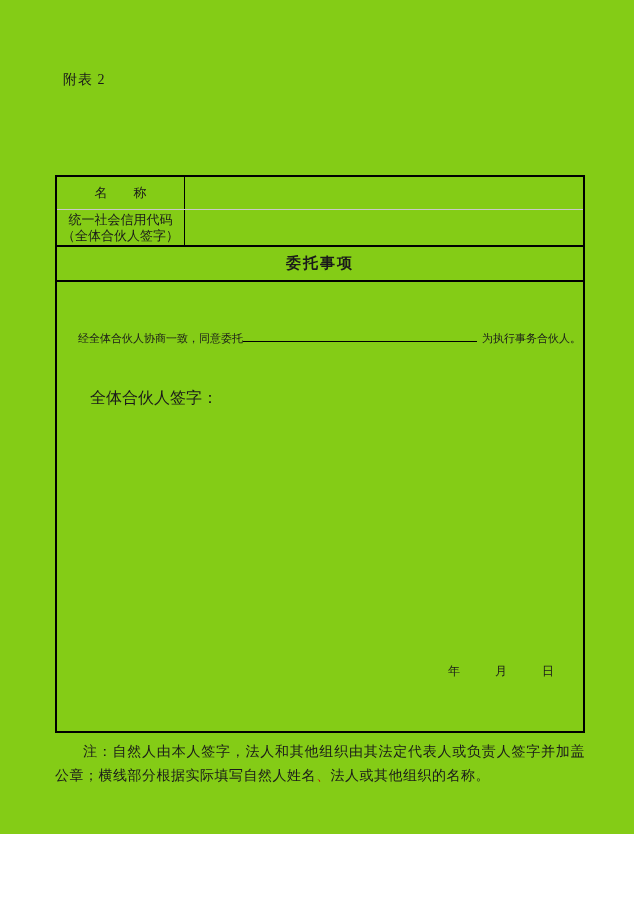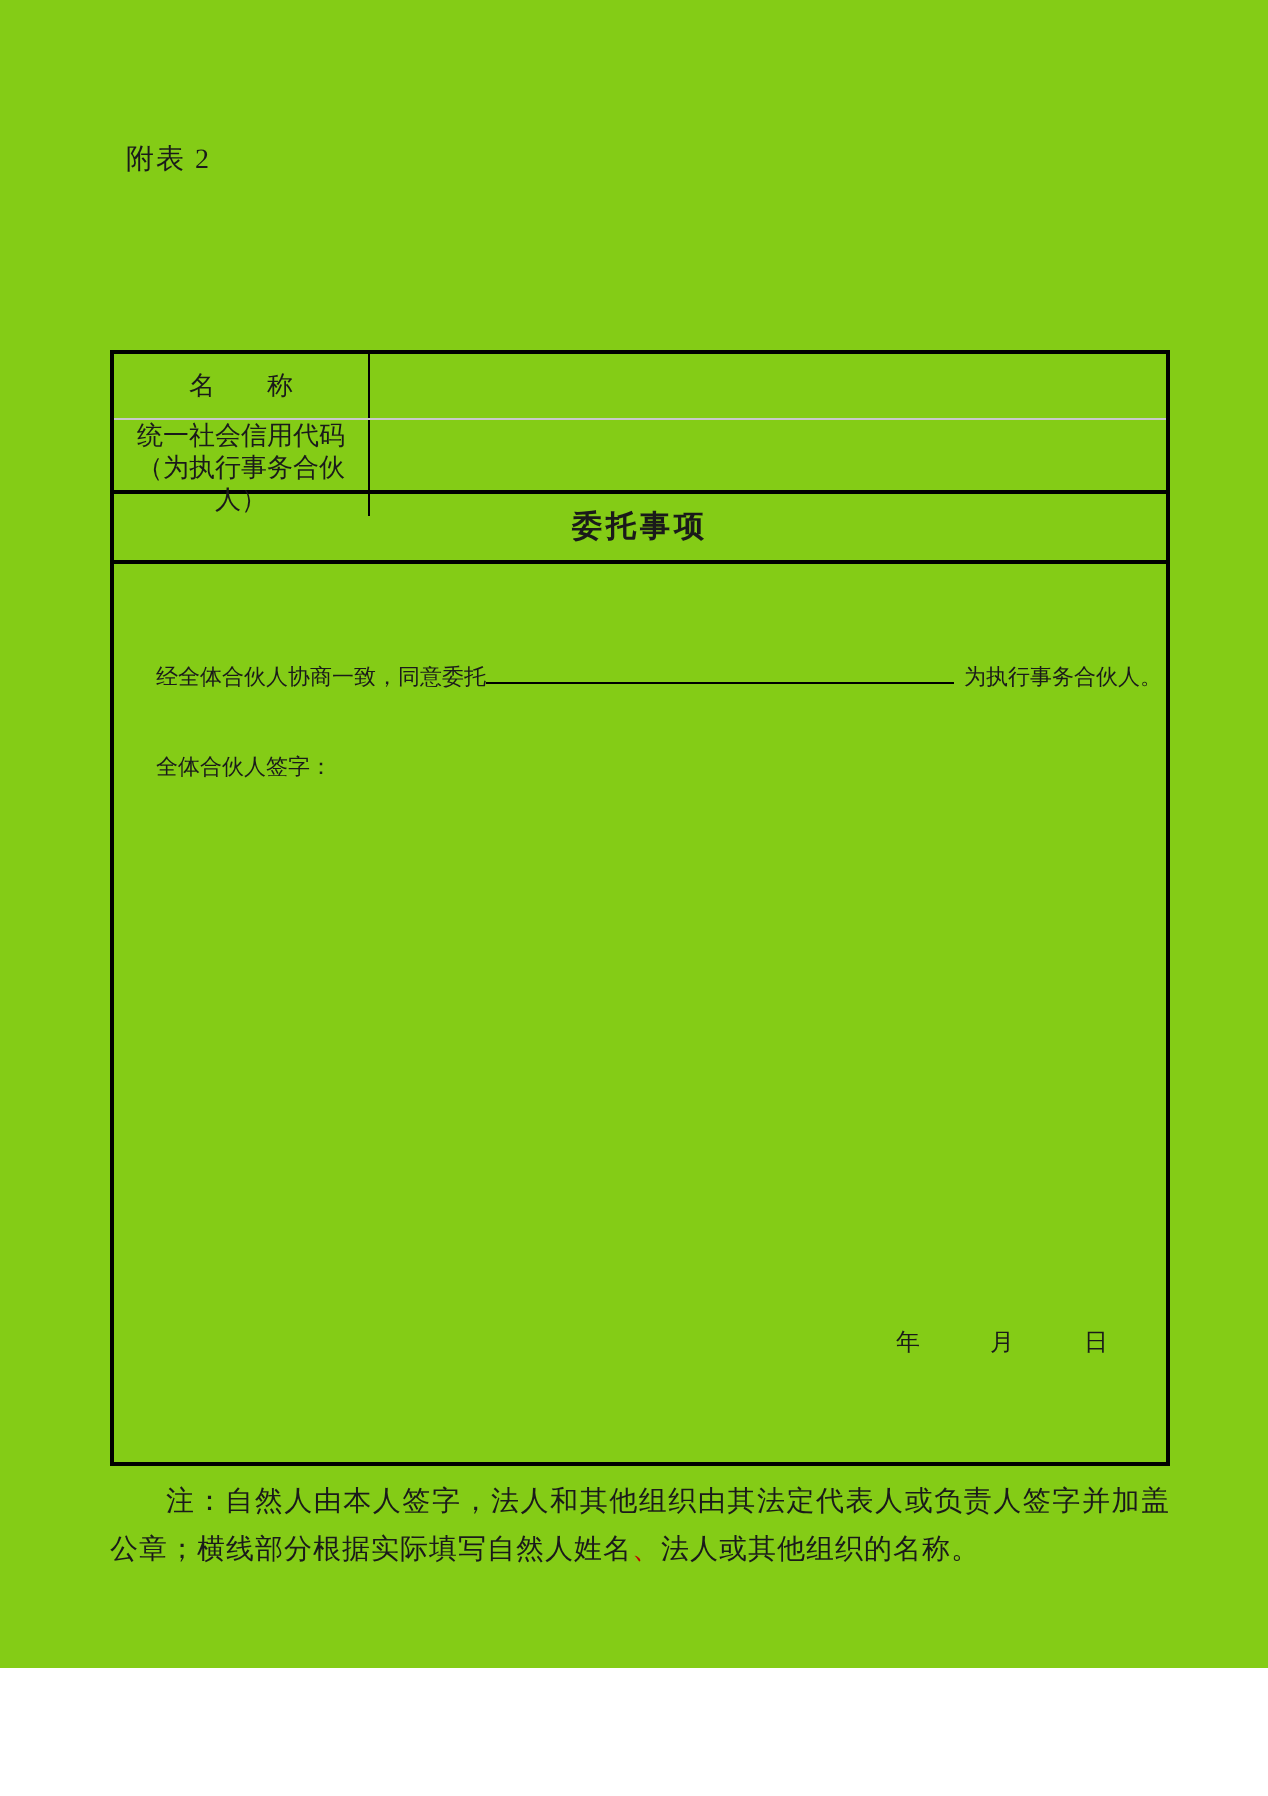--- a/index.html
+++ b/index.html
@@ -47,21 +47,20 @@
     flex-direction: column;
   }
   .row { display: flex; box-sizing: border-box; }
   .row-name {
     height: 33px;
     border-bottom: 1px solid #c9c9c9;
   }
   .row-code {
     height: 37px;
     border-bottom: 2px solid #000;
-    flex-direction: column;
   }
   .cell { box-sizing: border-box; }
   .cell.label {
     width: 128px;
     border-right: 1px solid #000;
     display: flex;
     flex-direction: column;
     align-items: center;
     justify-content: center;
     font-size: 13px;
@@ -99,22 +98,22 @@
     width: 234px;
     height: 12px;
     border-bottom: 1px solid #000;
     margin-right: 5px;
     vertical-align: baseline;
   }
   .sign-line {
     position: absolute;
     top: 94px;
     left: 21px;
-    margin: 0;
-    font-size: 11px;
+    margin: 12px;
+    font-size: 16px;
   }
   .date-line {
     position: absolute;
     bottom: 51px;
     left: 391px;
     display: flex;
     gap: 35px;
     font-size: 12px;
   }
   .note {
@@ -150,21 +149,21 @@
   <div class="doc-table">
 
     <div class="row row-name">
       <div class="cell label">名　　称</div>
       <div class="cell value"></div>
     </div>
 
     <div class="row row-code">
       <div class="cell label">
         <div>统一社会信用代码</div>
-        <div>（为执行事务合伙人）</div>
+        <div>（全体合伙人签字）</div>
       </div>
       <div class="cell value"></div>
     </div>
 
     <div class="row row-section">
       <div class="section-title">委托事项</div>
     </div>
 
     <div class="row row-body">
 

